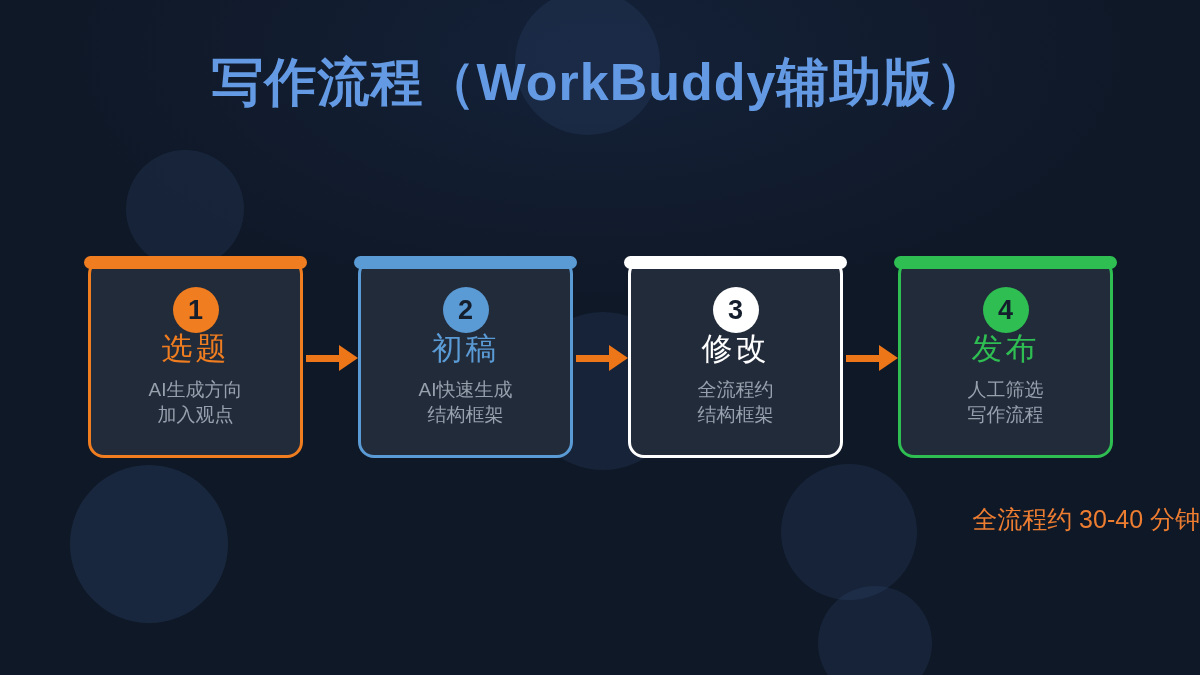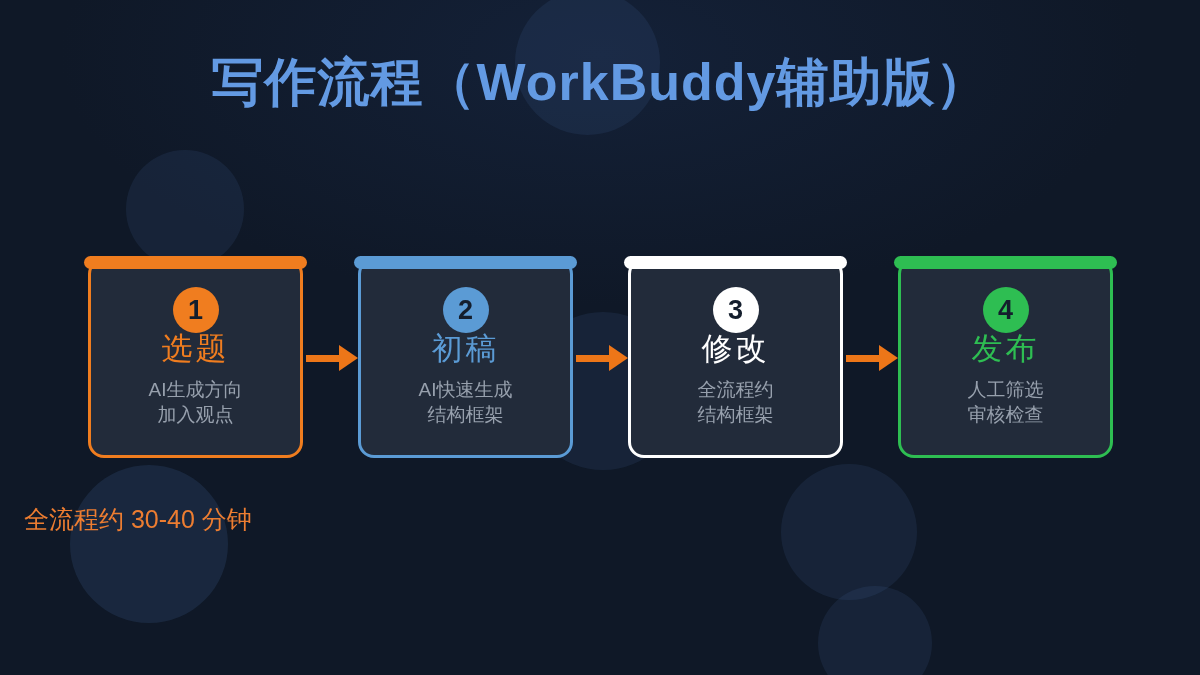--- a/index.html
+++ b/index.html
@@ -128,21 +128,21 @@
     height: 0;
     border-top: 13px solid transparent;
     border-bottom: 13px solid transparent;
     border-left: 19px solid var(--arrow, #ed7618);
   }
 
   .note {
     position: absolute;
     left: 0; right: 0;
     top: 503px;
-    text-align: left;
+    text-align: right;
     font-size: 25px;
     color: var(--note-text, #ed7d31);
     z-index: 3;
     padding-left: 24px;
   }
 </style>
 </head>
 <body>
 
 <div class="stage" style="--background: #0f1827; --bg-light: #142138; --circle-tint: rgba(76,118,180,0.13); --title-text: #639ae3; --card-fill: #222b3a; --description-text: #97a0ad; --number-text: #141e2d; --arrow: #ed7618; --note-text: #ed7d31;">
@@ -208,19 +208,19 @@
   </div>
 
   <div class="card p4" style="--accent: #2ebe52;">
     <div class="card-topbar"></div>
     <div class="badge">
         <span>4</span>
       </div>
     <div class="card-title">发布</div>
     <div class="card-desc">
       <div>人工筛选</div>
-      <div>审核检查</div>
+      <div>写作流程</div>
     </div>
   </div>
 
   <div class="note">全流程约 30-40 分钟</div>
 
 </div>
 
 </body></html>

